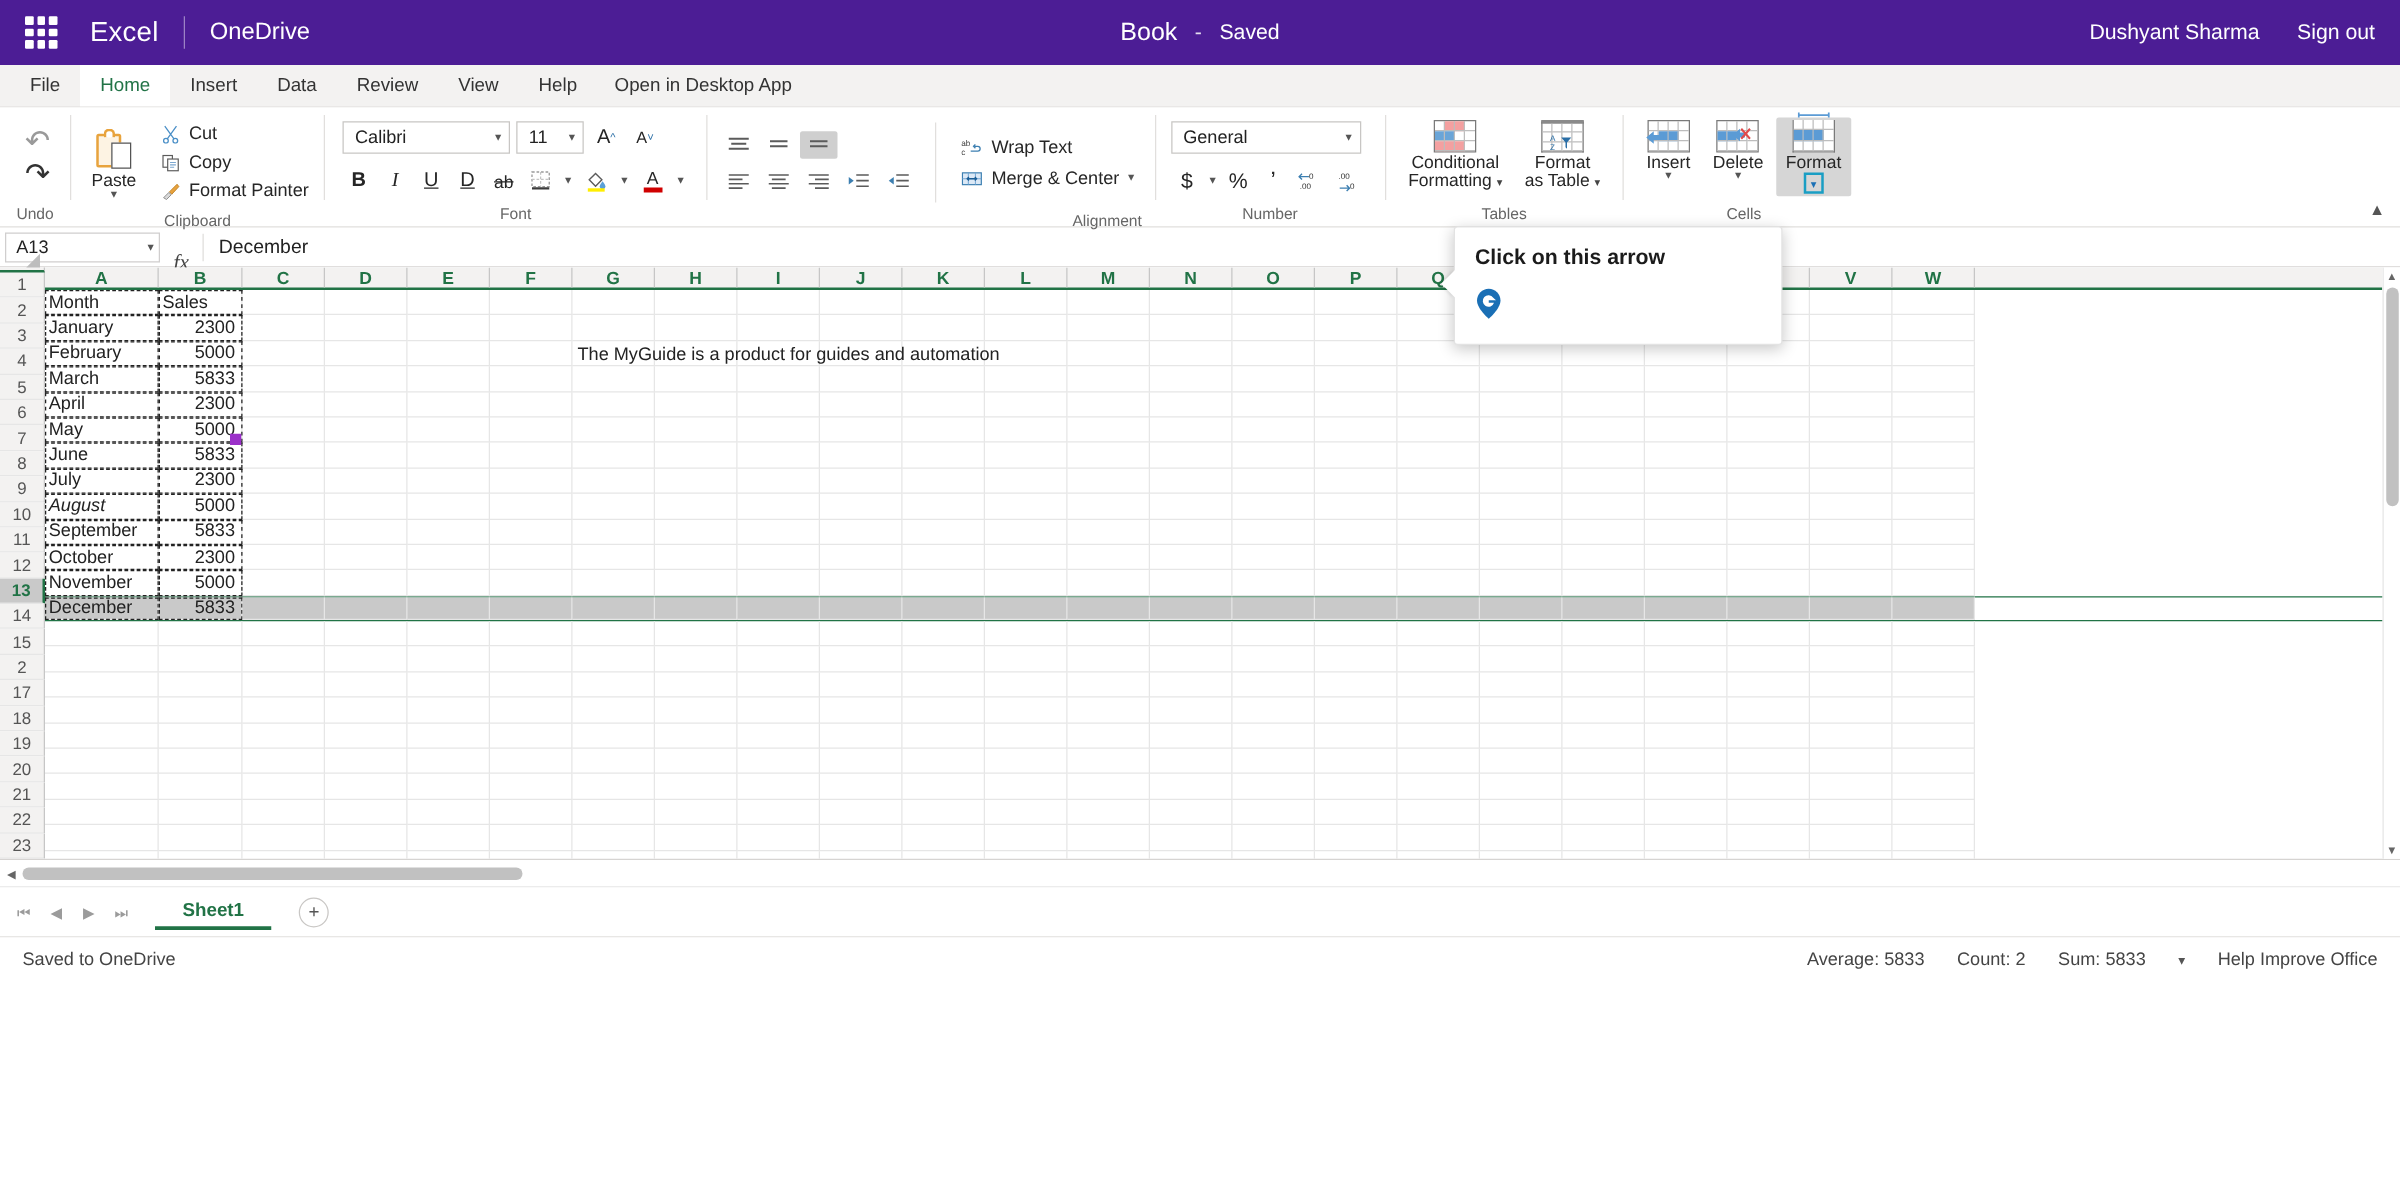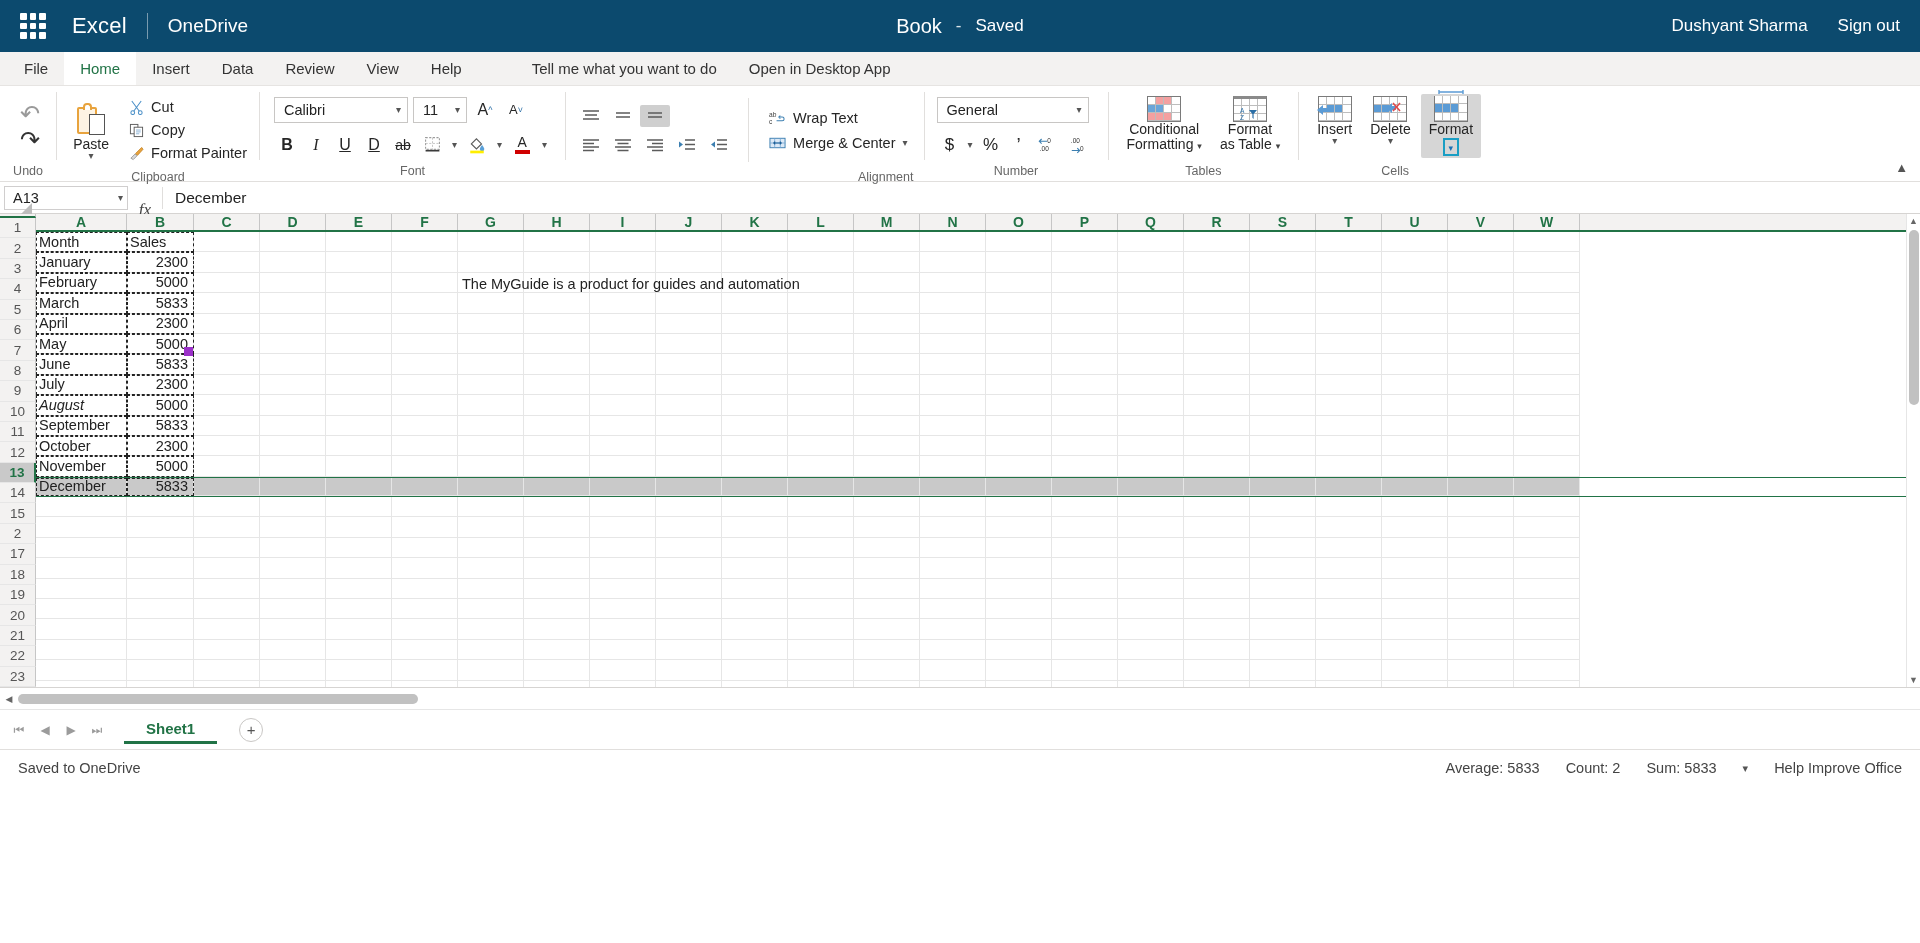--- a/index.html
+++ b/index.html
@@ -7,21 +7,21 @@
   body {
     font-family: "Liberation Sans", sans-serif;
     font-size: 15px;
     color:#212121;
     background:#fff;
     -webkit-font-smoothing: antialiased;
   }
 
   
   .titlebar {
-    height:52px; background:#0c4a6e; color:#fff;
+    height:52px; background:#4c1d95; color:#fff;
     display:flex; align-items:center; padding:0 20px;
     position:relative;
   }
   .waffle { width:26px; height:26px; display:grid;
     grid-template-columns:repeat(3,1fr); grid-template-rows:repeat(3,1fr);
     gap:3px; margin-right:26px; cursor:pointer; }
   .waffle i { background:#fff; border-radius:1px; display:block; }
   .app-name { font-size:22px; letter-spacing:.2px; }
   .tb-divider { width:1px; height:26px; background:rgba(255,255,255,.45); margin:0 20px; }
   .loc-name { font-size:19px; }
@@ -240,21 +240,20 @@
 </div>
 
 <div class="tabstrip">
   <div class="tab">File</div>
   <div class="tab active">Home</div>
   <div class="tab">Insert</div>
   <div class="tab">Data</div>
   <div class="tab">Review</div>
   <div class="tab">View</div>
   <div class="tab">Help</div>
-  <div class="tellme">Tell me what you want to do</div>
   <div class="opendesk">Open in Desktop App</div>
 
 </div>
 
 <div class="ribbon">
 
   <div class="grp">
     <div class="grp-body">
       <div class="undo-col">
         <span class="undo-arrow">↶</span>
@@ -613,20 +612,30 @@
         <span style="display:inline-block;border:2px solid #1a9ec4;padding:0 4px;line-height:11px;margin-top:1px;">
           <span style="font-size:9px;color:#1a6fb5">▾</span>
         </span>
       </div>
     </div>
     <div class="grp-label">Cells</div>
   </div>
 
   <div class="ribbon-collapse">▲</div>
 
+  <div class="coach">
+    <div class="coach-tail"></div>
+    <div class="coach-title">Click on this arrow</div>
+    <div class="coach-pin">
+      <svg class="pin-svg" width="22" height="26" viewBox="0 0 22 26">
+        <path d="M11 1 C5.8 1 1.6 5.2 1.6 10.4 C1.6 17 11 25 11 25 C11 25 20.4 17 20.4 10.4 C20.4 5.2 16.2 1 11 1 Z" fill="#1a6fb5"></path>
+        <path d="M14.6 8.2 A4.6 4.6 0 1 0 15.2 12.2 H11 V10.2 H16.8" fill="#fff"></path>
+      </svg>
+    </div>
+  </div>
 </div>
 
 <div class="fbar">
   <div class="namebox">
     <span>A13</span>
     <span class="cv">▾</span>
   </div>
   <div class="fx">
     <span>fx</span>
   </div>

